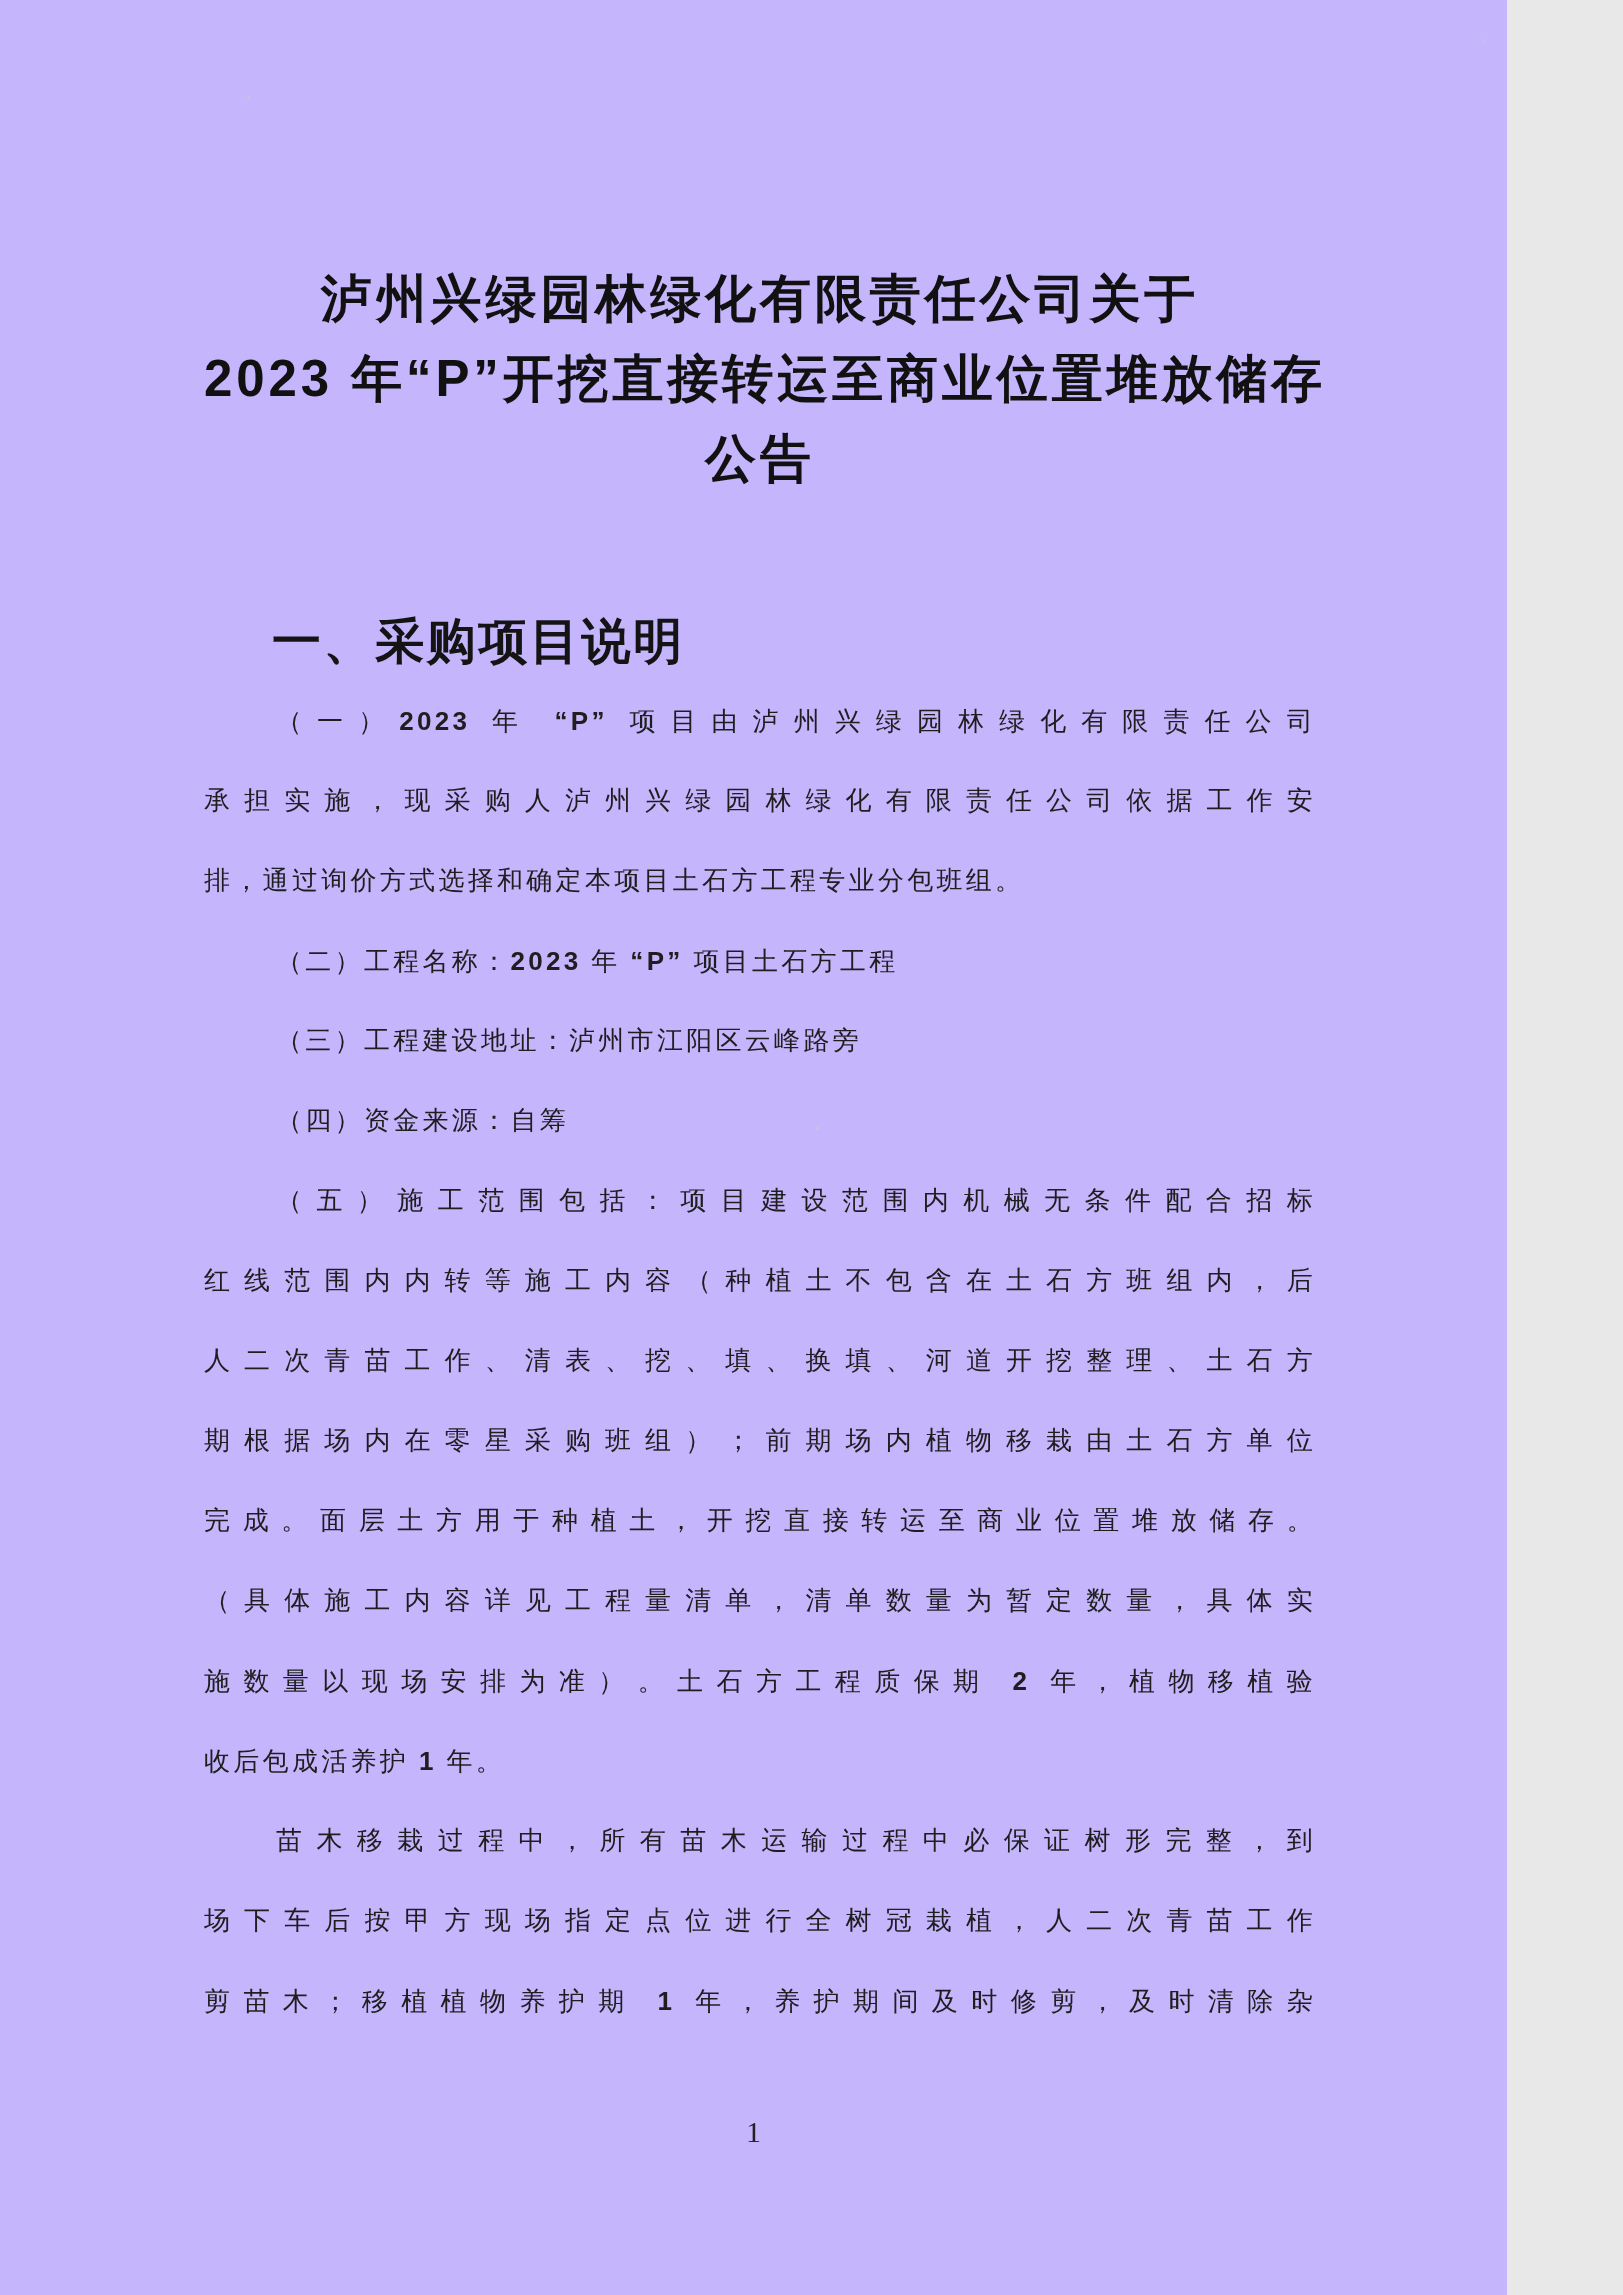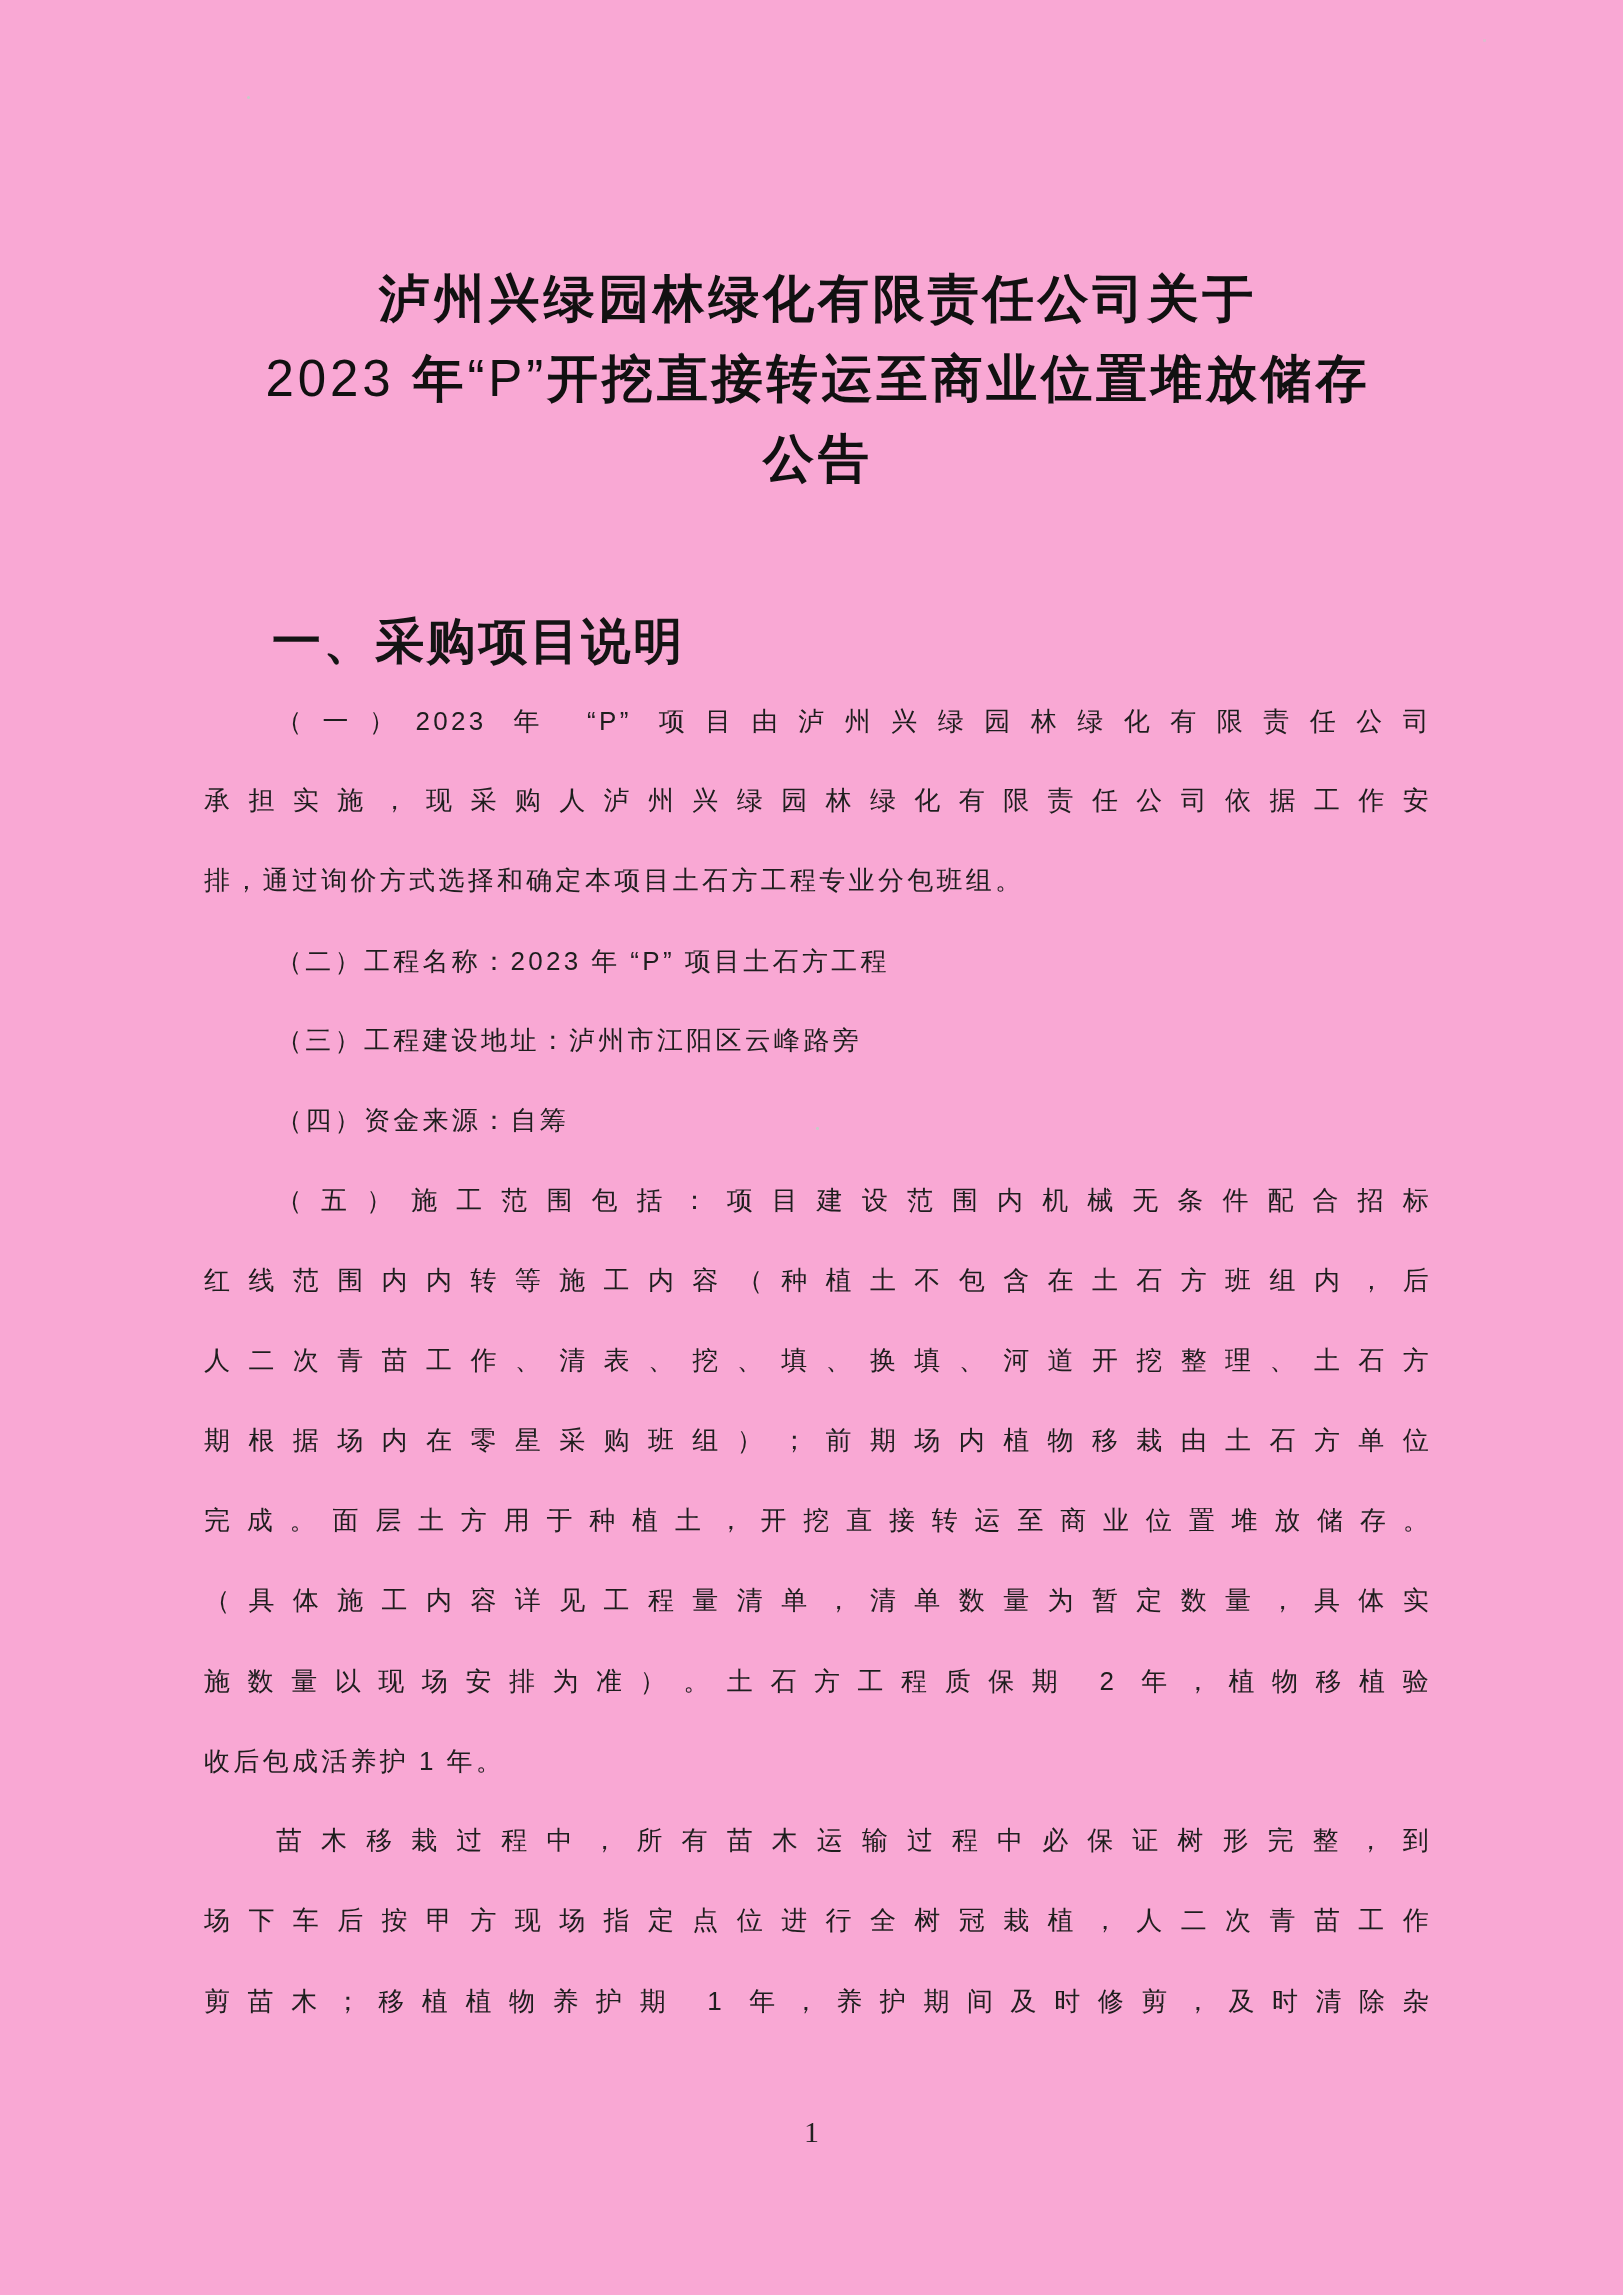--- a/index.html
+++ b/index.html
@@ -1,23 +1,24 @@
 <!DOCTYPE html>
 <html style="font-size:10.5px"><head>
 <meta charset="utf-8">
 <style>
   html,body{margin:0;padding:0;background:#e8e8e8;}
   .page{
     position:relative;
-    width:1623px;
+    width:1499px;
     height:2295px;
-    background:#f9a8d4;
+    background:#c4b5fd;
     overflow:hidden;
     font-family:"Liberation Serif", serif;
     color:#1e1e1e;
+    padding-left:8px;
   }
   .doc{
     position:absolute;
     left:204px;
     right:191px;
     top:0;
     padding-top:259px;
   }
   
   .t-ln{
@@ -52,21 +53,21 @@
     letter-spacing:3.3px;
     color:#1e1e1e;
   }
   .ind{ text-indent:72px; }
   .fill{
     text-align:justify;
     text-align-last:justify;
   }
   .num{
     font-family:"Liberation Sans", sans-serif;
-    font-weight:400;
+    font-weight:700;
     margin-top:9px;
   }
   .footer{
     position:absolute;
     top:2112px;
     left:0;
     width:100%;
     height:39px;
     line-height:39px;
     text-align:center;

